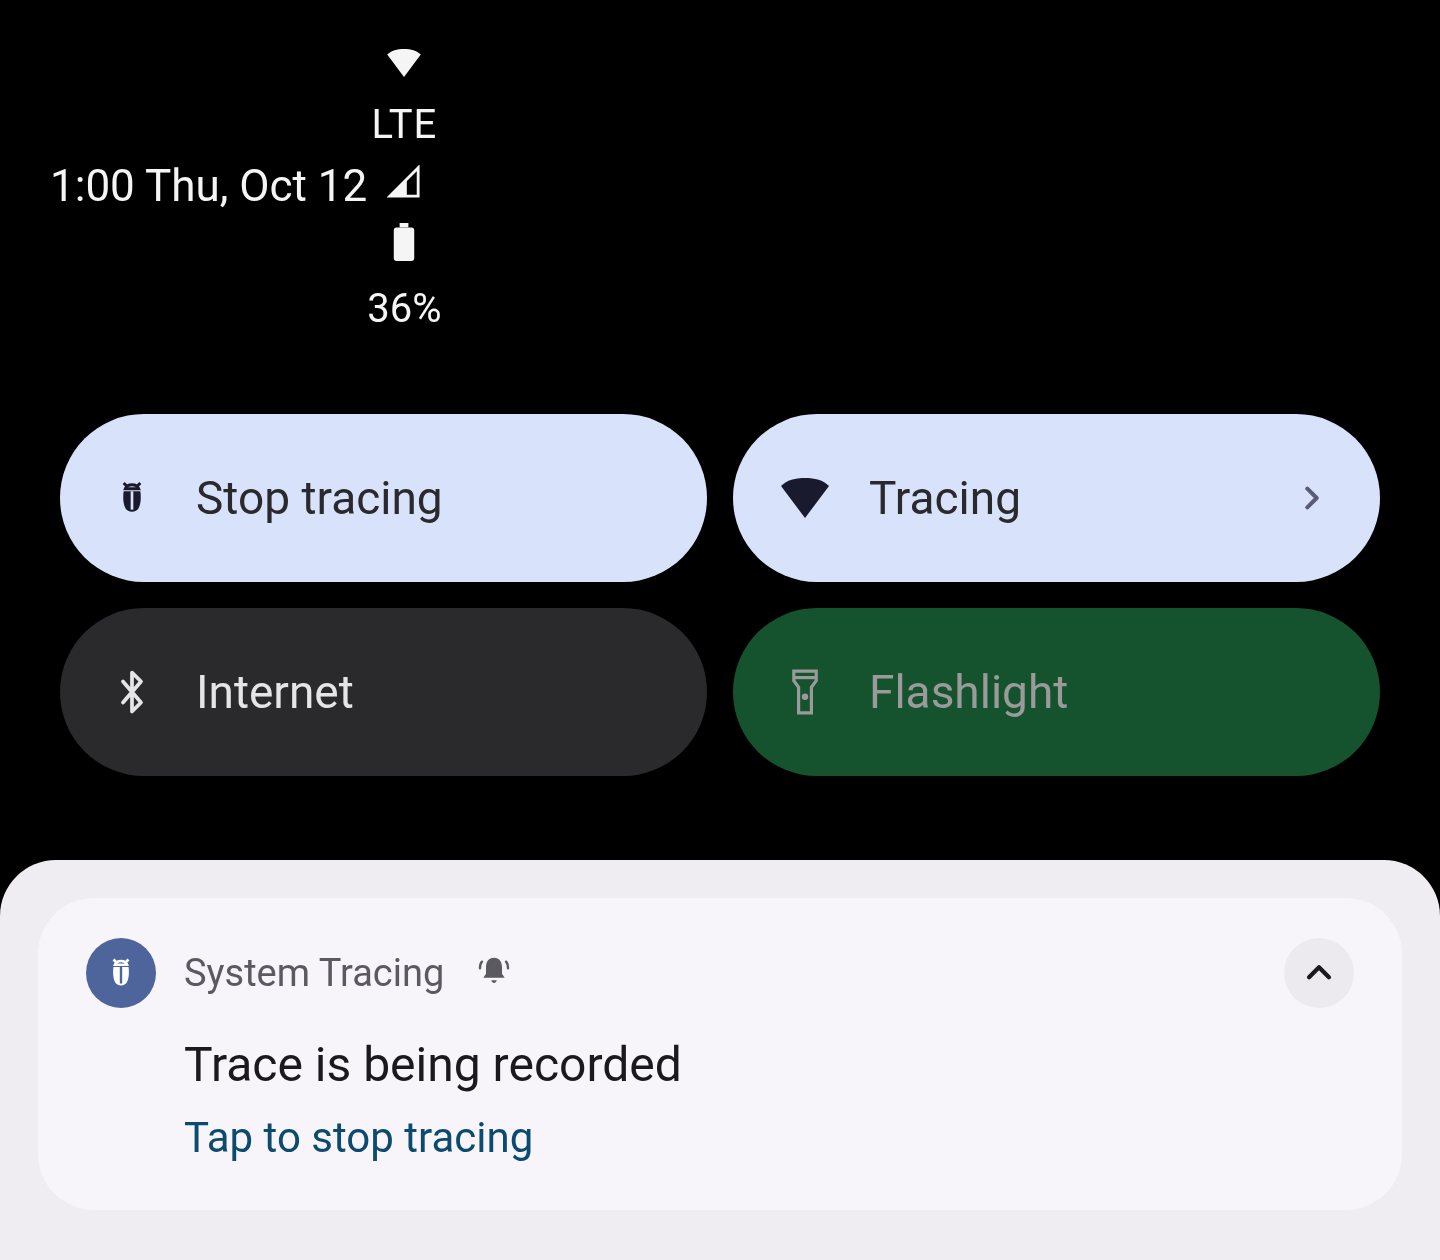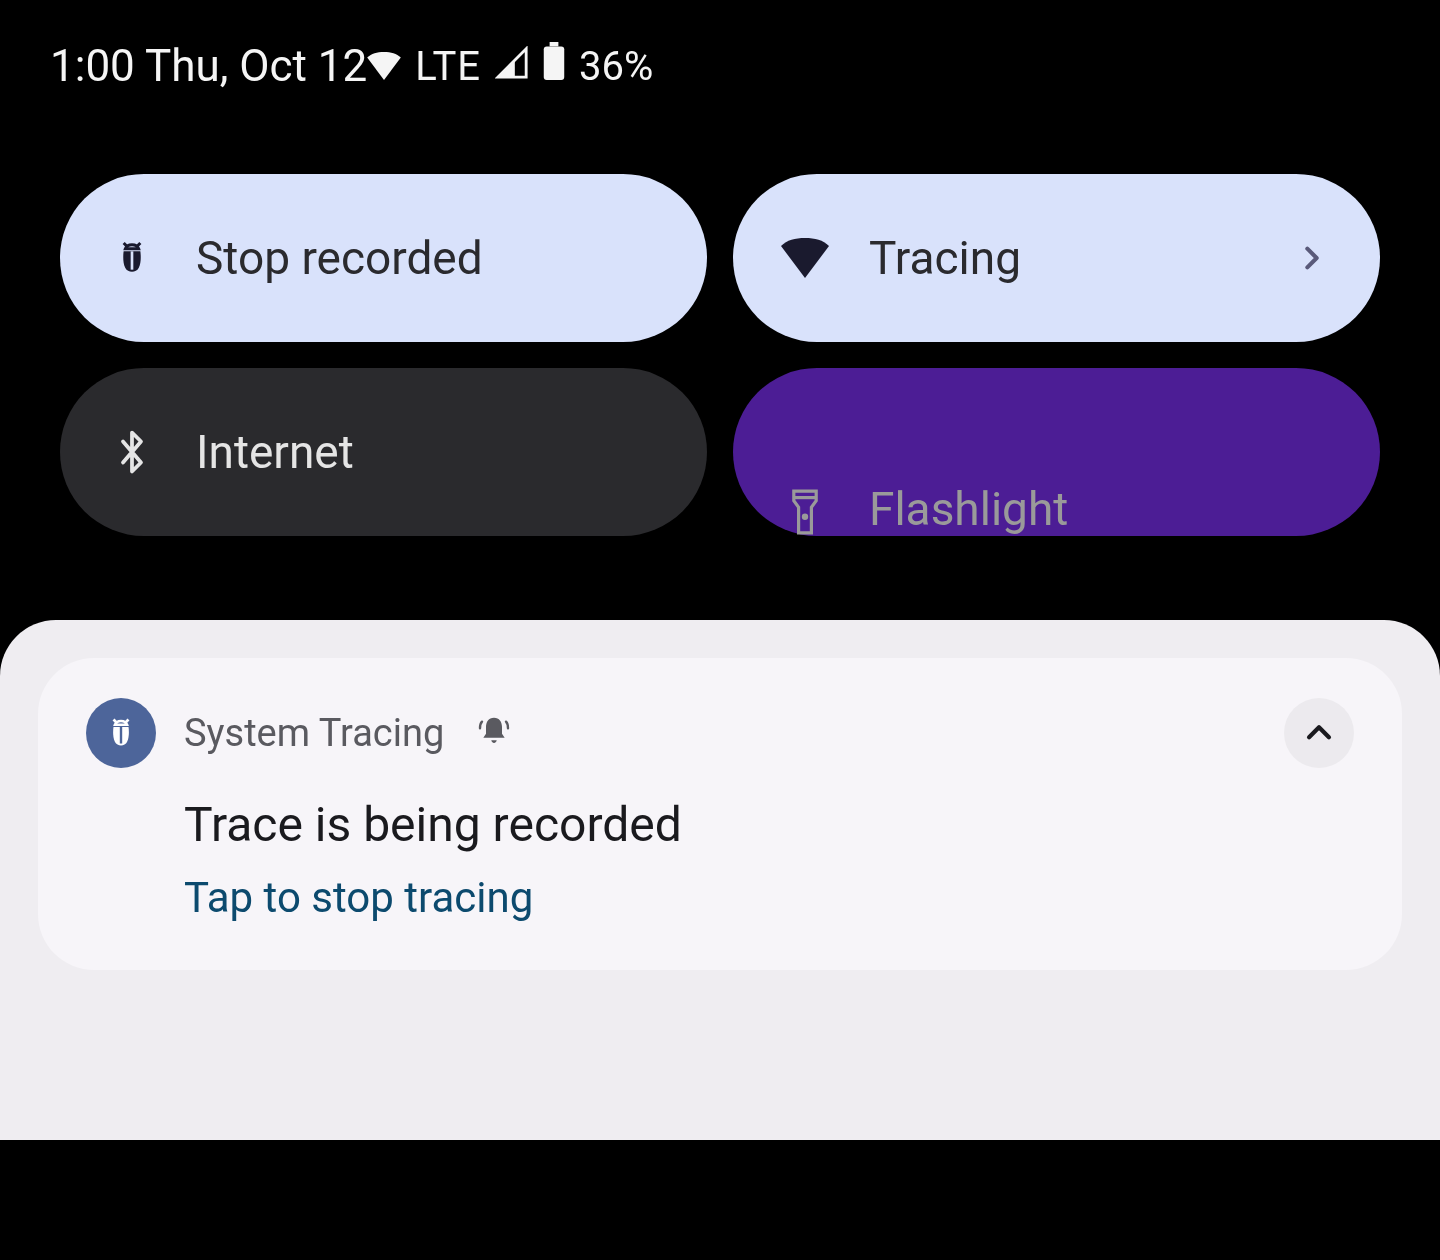--- a/index.html
+++ b/index.html
@@ -23,20 +23,21 @@
     }
     .status-time {
       font-size: 44px;
       font-weight: 400;
     }
     .status-right {
       display: flex;
       align-items: center;
       gap: 14px;
       font-size: 40px;
+      flex-direction: column;
     }
     .lte-text {
       font-size: 40px;
       letter-spacing: 1px;
     }
     .battery-text {
       font-size: 40px;
     }
     .tiles-container {
       display: grid;
@@ -62,22 +63,21 @@
       font-size: 46px;
     }
     .tile-inactive-light {
       background: #2a2a2d;
     }
     .tile-inactive-light .tile-label {
       color: #e5e5e5;
       font-size: 46px;
     }
     .tile-inactive-dark {
-      background: #4c1d95;
-      align-items: flex-end;
+      background: #14532d;
     }
     .tile-inactive-dark .tile-label {
       color: #9a9a9a;
       font-size: 46px;
     }
     .tile-icon {
       width: 48px;
       height: 48px;
       display: flex;
       align-items: center;
@@ -184,21 +184,21 @@
 <div class="tiles-container">
 
   <div class="tile tile-active">
     <span class="tile-icon">
       <svg width="40" height="40" viewBox="0 0 24 24" fill="#1a1a2e">
         <path d="M12 4 C10 4 8.5 5 8 6.5 L16 6.5 C15.5 5 14 4 12 4 Z M7 3 L8.5 4.5 M17 3 L15.5 4.5" stroke="#1a1a2e" stroke-width="1.8" fill="none"></path>
         <path d="M7 8 C7 8 6 14 8 18 C9.5 21 14.5 21 16 18 C18 14 17 8 17 8 Z" fill="#1a1a2e"></path>
         <rect x="11.2" y="8" width="1.6" height="11" fill="#d9e2fb"></rect>
       </svg>
     </span>
-    <span class="tile-label">Stop recorded</span>
+    <span class="tile-label">Stop tracing</span>
   </div>
 
   <div class="tile tile-active">
     <span class="tile-icon">
       <svg width="48" height="40" viewBox="0 0 24 20">
           <path d="M12 20 L0 4 C3 1 7 0 12 0 C17 0 21 1 24 4 Z" fill="#1a1a2e"></path>
         </svg>
     </span>
     <span class="tile-label">Tracing</span>
     <span class="tile-chevron">

